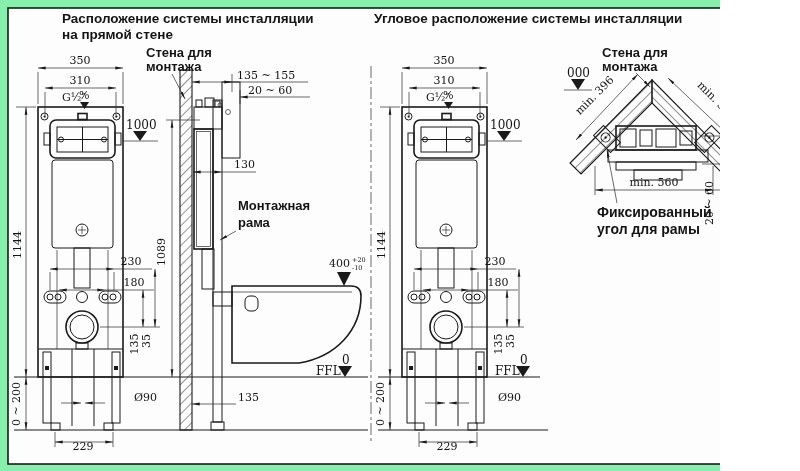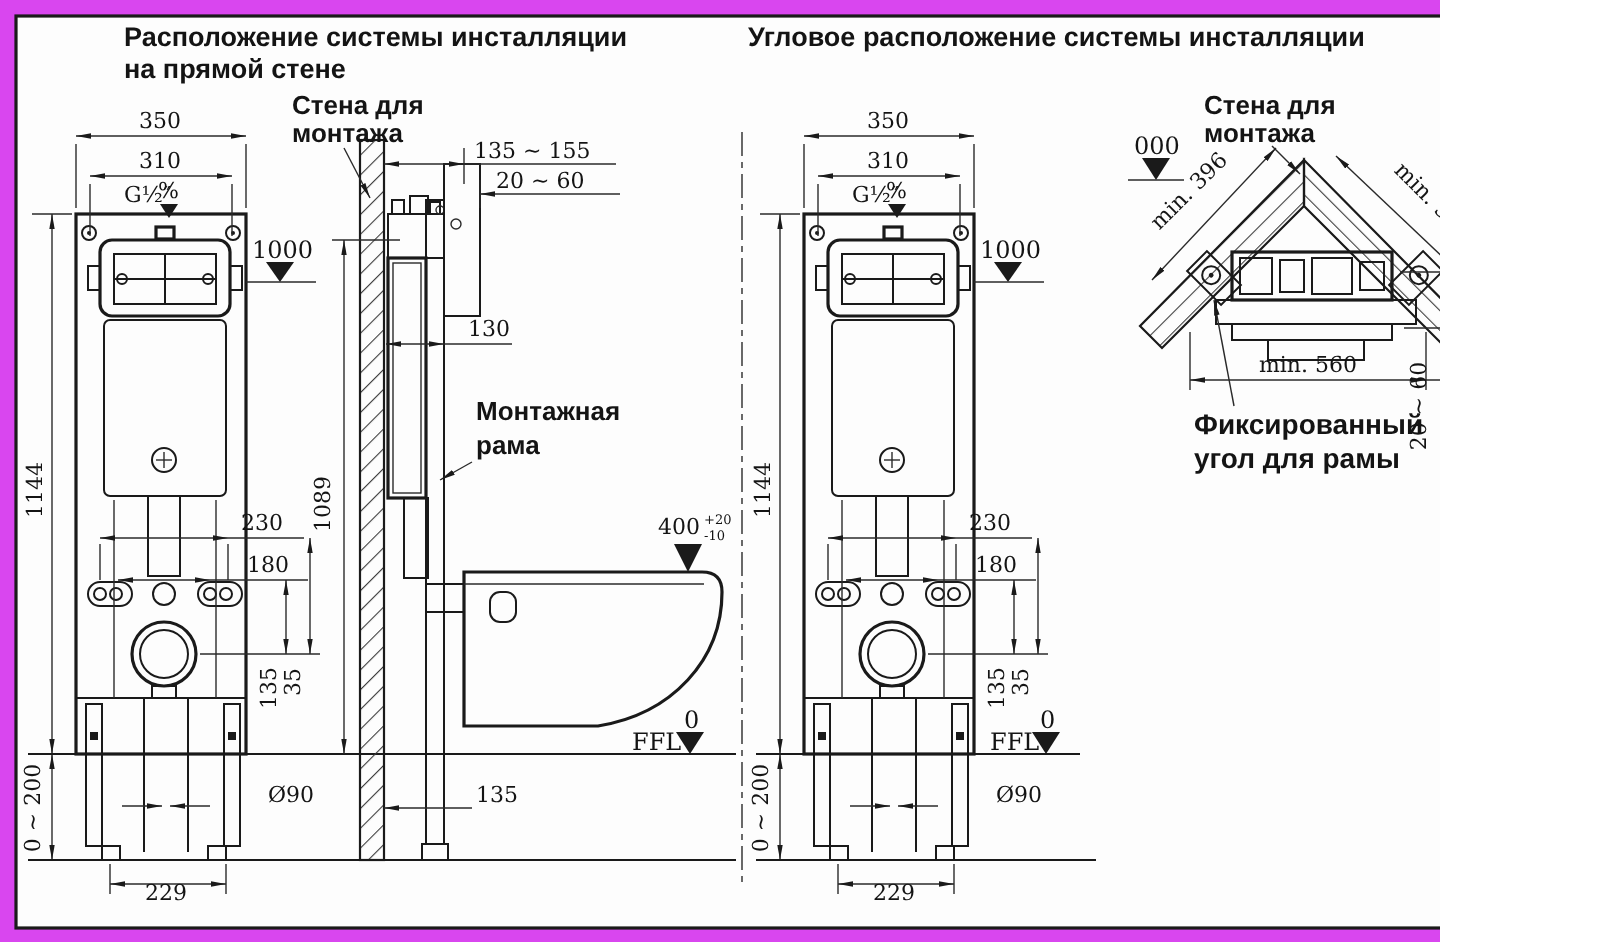--- a/index.html
+++ b/index.html
@@ -1,16 +1,16 @@
 <!DOCTYPE html>
 <html><head>
 <meta charset="utf-8">
 <style>
   html,body{margin:0;padding:0;background:#ffffff;}
-  .stage{position:relative;width:720px;height:471px;background:#d946ef;overflow:hidden;
+  .stage{position:relative;width:720px;height:471px;background:#86efac;overflow:hidden;
          font-family:"Liberation Sans",sans-serif;}
   svg{position:absolute;top:0;left:0;}
   text{fill:#141414;}
   .t-title{font:bold 13.5px "Liberation Sans",sans-serif;}
   .t-label{font:bold 13px "Liberation Sans",sans-serif;}
   .t-label-lg{font:bold 14px "Liberation Sans",sans-serif;}
   .t-dim{font:11px "DejaVu Serif",serif;}
   .t-dim-sm{font:6.5px "DejaVu Serif",serif;}
   .t-dim-lg{font:12px "DejaVu Serif",serif;}
   .ln{stroke:#1a1a1a;stroke-width:1;fill:none;}

